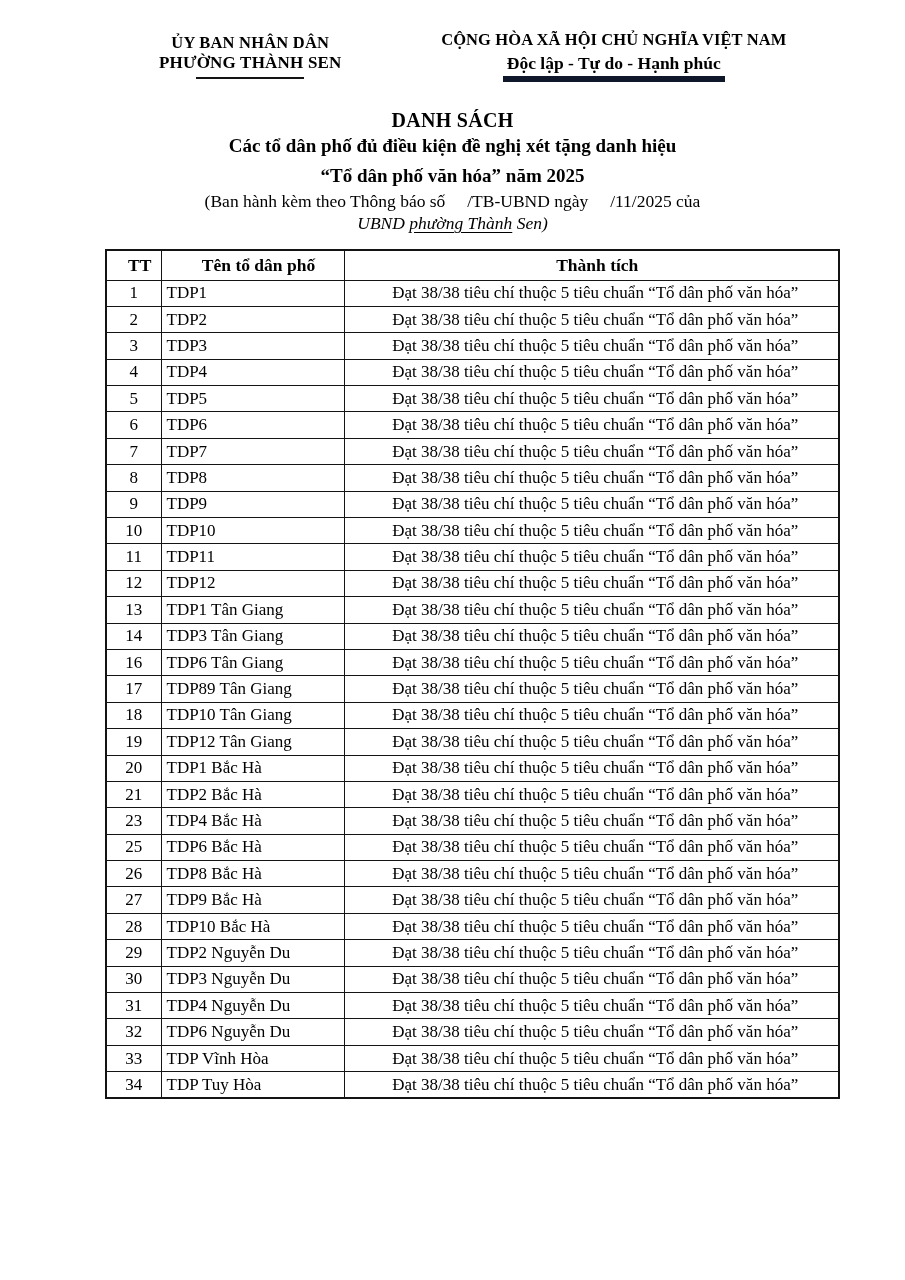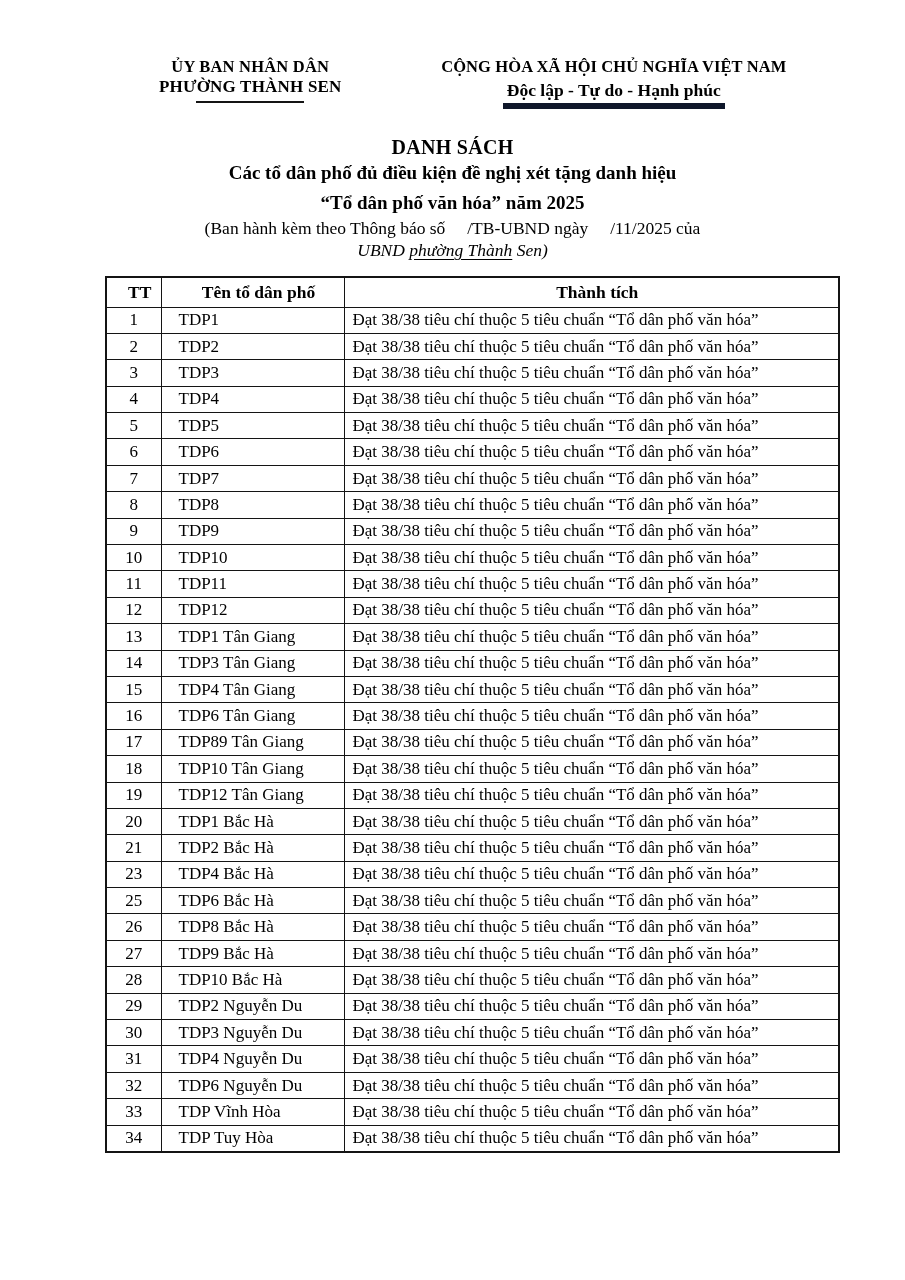--- a/index.html
+++ b/index.html
@@ -10,21 +10,22 @@
     height: 1280px;
     margin: 0 auto;
     background: #ffffff;
     font-family: "Liberation Serif", "DejaVu Serif", serif;
     color: #000;
     overflow: hidden;
   }
   .header-row {
     display: flex;
     justify-content: space-between;
-    padding: 57px 78px 0 100px;
+    padding: 30px 78px 0 100px;
+    align-items: center;
   }
   .header-left { width: 310px; text-align: center; }
   .header-right { width: 440px; text-align: center; }
   .org-line1 { font-size: 16.5px; font-weight: bold; letter-spacing: .2px; }
   .org-line2 { font-size: 17px; font-weight: bold; letter-spacing: .2px; }
   .org-rule { width: 108px; border-top: 2px solid #141414; margin: 4px auto 0 auto; }
   .nat-line1 { font-size: 16.5px; font-weight: bold; letter-spacing: .1px; }
   .motto {
     display: inline-block;
     font-size: 17.5px;
@@ -56,22 +57,22 @@
   }
   table.list th {
     height: 30px;
     font-size: 17.5px;
     font-weight: bold;
     text-align: center;
     padding-left: 12px;
   }
   table.list td { height: 26.4px; }
   td.c-tt { text-align: center; }
-  td.c-name { padding-left: 17px; text-align: left; }
-  td.c-ach { padding-left: 8px; text-align: left; }
+  td.c-name { padding-left: 5px; text-align: left; }
+  td.c-ach { padding-left: 8px; text-align: center; }
   col.w-tt { width: 55px; }
   col.w-name { width: 183px; }
   col.w-ach { width: 495px; }
 </style>
 </head>
 <body>
 
 <div class="page">
 
   <div class="header-row">
@@ -185,25 +186,20 @@
       <td class="c-name">TDP1 Tân Giang</td>
       <td class="c-ach">Đạt 38/38 tiêu chí thuộc 5 tiêu chuẩn “Tổ dân phố văn hóa”</td>
     </tr>
 
     <tr>
       <td class="c-tt">14</td>
       <td class="c-name">TDP3 Tân Giang</td>
       <td class="c-ach">Đạt 38/38 tiêu chí thuộc 5 tiêu chuẩn “Tổ dân phố văn hóa”</td>
     </tr>
 
-    <tr>
-      <td class="c-tt">15</td>
-      <td class="c-name">TDP4 Tân Giang</td>
-      <td class="c-ach">Đạt 38/38 tiêu chí thuộc 5 tiêu chuẩn “Tổ dân phố văn hóa”</td>
-    </tr>
 
     <tr>
       <td class="c-tt">16</td>
       <td class="c-name">TDP6 Tân Giang</td>
       <td class="c-ach">Đạt 38/38 tiêu chí thuộc 5 tiêu chuẩn “Tổ dân phố văn hóa”</td>
     </tr>
 
     <tr>
       <td class="c-tt">17</td>
       <td class="c-name">TDP89 Tân Giang</td>

